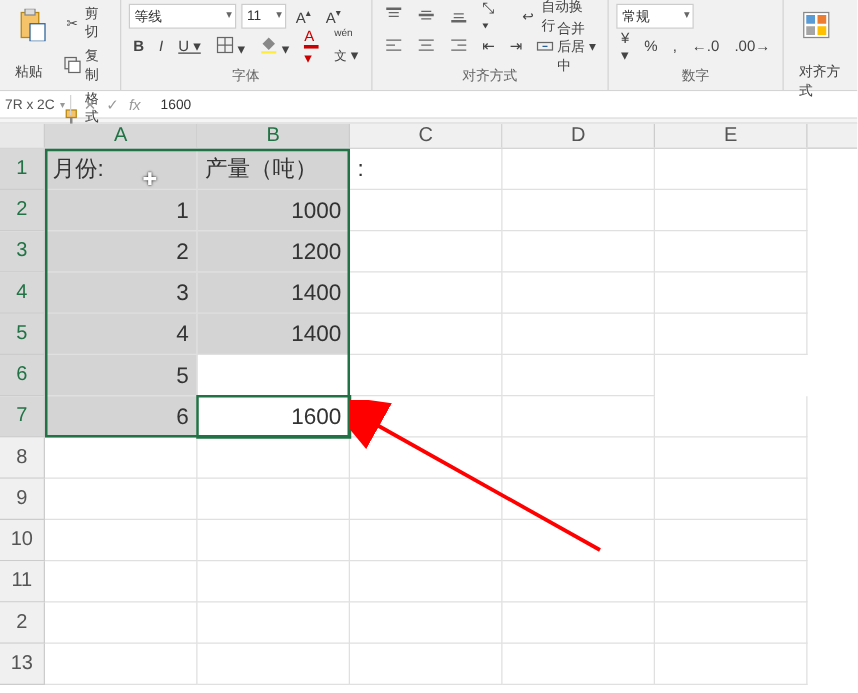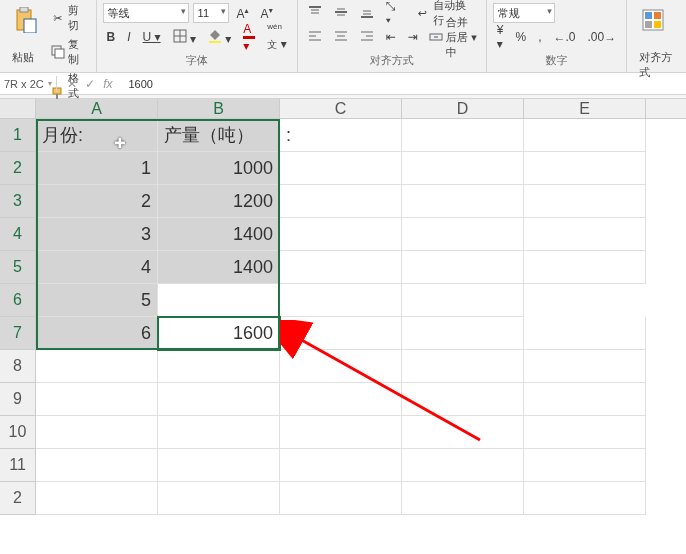--- a/index.html
+++ b/index.html
@@ -527,20 +527,28 @@
     <div class="cell col-E"></div>
   </div>
   <div class="grid-row">
     <div class="row-header">2</div>
     <div class="cell col-A"></div>
     <div class="cell col-B"></div>
     <div class="cell col-C"></div>
     <div class="cell col-D"></div>
     <div class="cell col-E"></div>
   </div>
+  <div class="grid-row">
+    <div class="row-header">13</div>
+    <div class="cell col-A"></div>
+    <div class="cell col-B"></div>
+    <div class="cell col-C"></div>
+    <div class="cell col-D"></div>
+    <div class="cell col-E"></div>
+  </div>
 
   <div class="selection-overlay" style="left:36px; top:20px; width:244px; height:231px;"></div>
 
   <div class="cursor-plus" style="left:114px; top:36px;">✚</div>
 </div>
 
 <svg class="red-arrow" style="left:280px; top:320px;" width="210" height="130">
   <defs>
     <marker id="ah" markerWidth="18" markerHeight="14" refX="2" refY="7" orient="auto">
       <polygon points="0,0 18,7 0,14" fill="#ff0000"></polygon>

